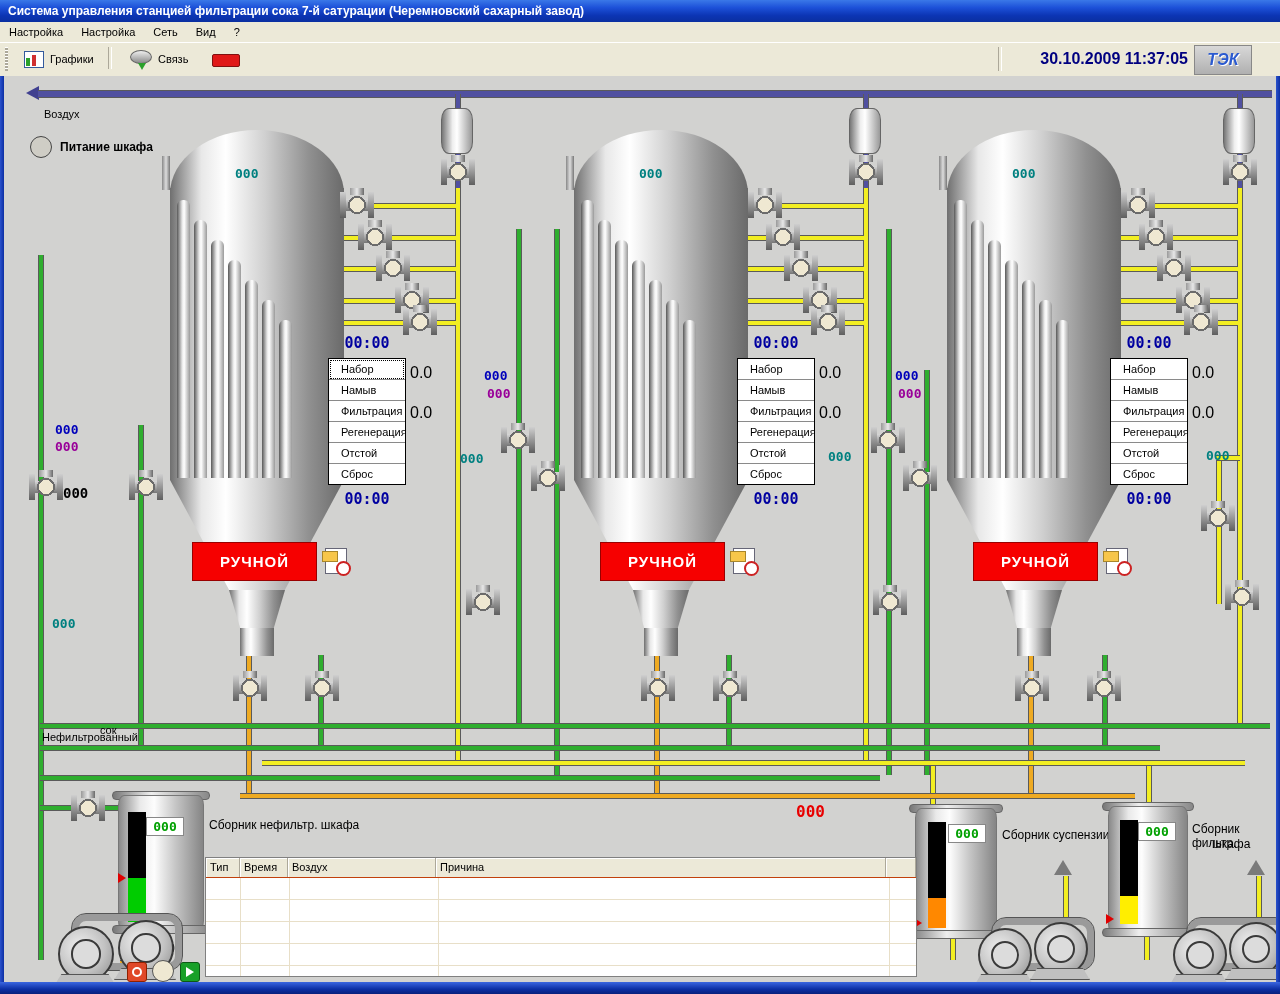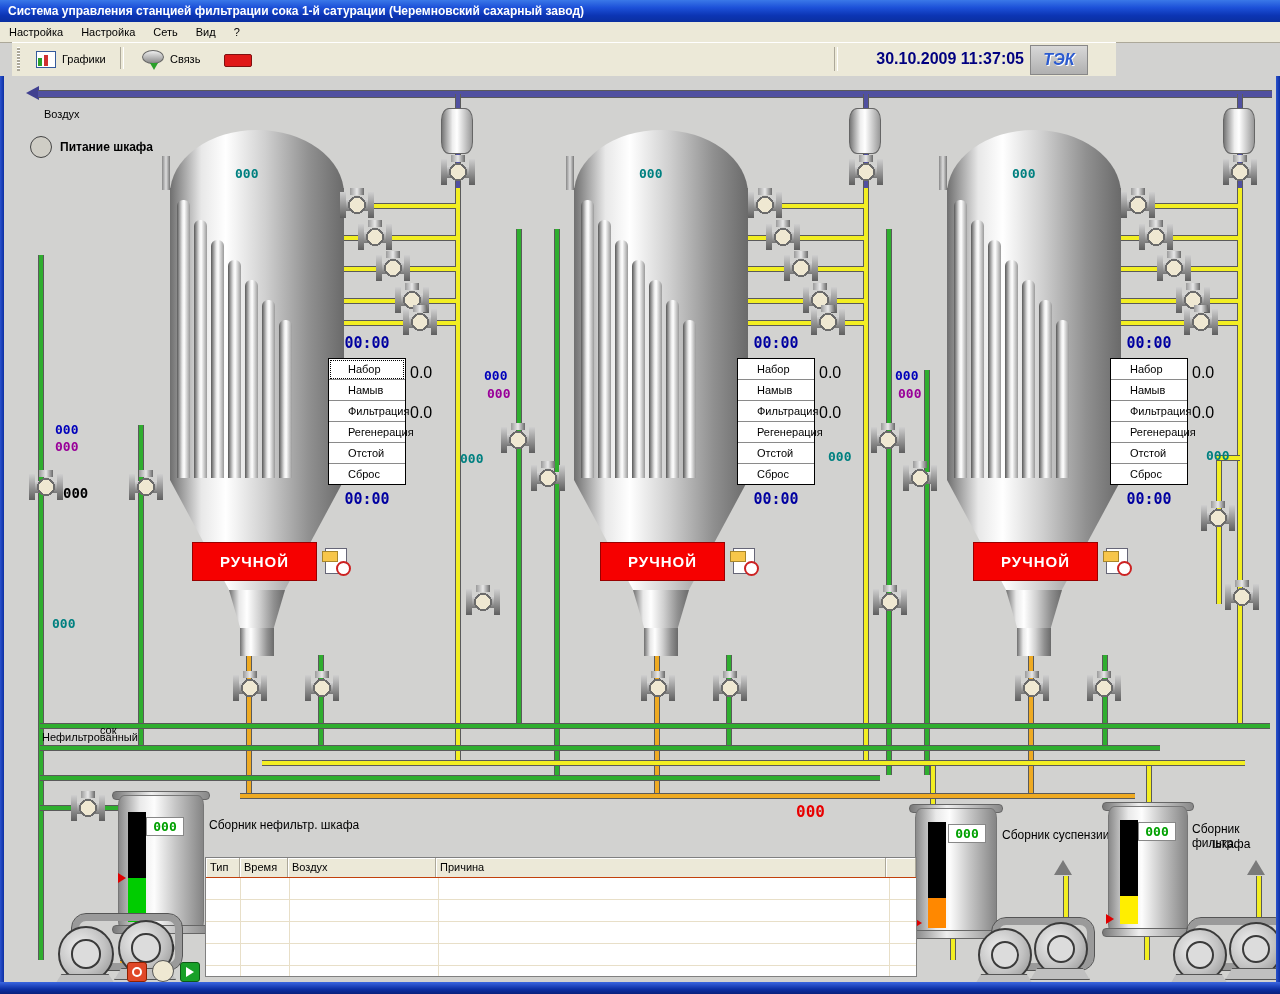--- a/index.html
+++ b/index.html
@@ -6,21 +6,21 @@
   body{width:1280px;height:994px;position:relative;background:#d2d2d0;
        font-family:"Liberation Sans",sans-serif;overflow:hidden;font-size:11px}
 
   
   .titlebar{position:absolute;left:0;top:0;width:1280px;height:22px;
     background:linear-gradient(180deg,#3a78e8 0%,#1c50d8 35%,#0c35b4 70%,#0a2fa0 100%);
     color:#fff;font-weight:bold;font-size:12px;line-height:22px;padding-left:8px;box-sizing:border-box}
   .menubar{position:absolute;left:0;top:22px;width:1280px;height:20px;background:#ece9d8;
     border-bottom:1px solid #aca899;display:flex;align-items:center}
   .menu-item{padding:0 9px;line-height:19px;color:#000;cursor:default}
-  .toolbar{position:absolute;left:12px;top:42px;width:1104px;height:34px;background:#ece9d8;
+  .toolbar{position:absolute;left:0;top:42px;width:1280px;height:34px;background:#ece9d8;
     border-bottom:1px solid #9a9a9a;box-shadow:inset 0 1px 0 #fff}
   .grip{position:absolute;left:5px;top:5px;width:3px;height:24px;
     background:repeating-linear-gradient(180deg,#fff 0 1px,#aca899 1px 3px)}
   .tb-btn{position:absolute;top:3px;height:26px;display:flex;align-items:center;gap:6px;
     padding:0 9px;border:1px solid transparent;color:#000}
   .tb-sep{position:absolute;top:5px;width:2px;height:22px;border-left:1px solid #aca899;border-right:1px solid #fff}
   .chart-ico{width:18px;height:15px;background:#fff;border:1px solid #345a9c;position:relative;overflow:hidden}
   .chart-ico::before{content:"";position:absolute;left:1px;bottom:1px;width:4px;height:8px;background:#2aa02a}
   .chart-ico::after{content:"";position:absolute;left:7px;bottom:1px;width:4px;height:11px;background:#d03030}
   .link-ico{width:20px;height:12px;border-radius:50%;background:linear-gradient(180deg,#eee,#8a8a8a);
@@ -67,21 +67,21 @@
     background:linear-gradient(90deg,#585858,#e8e8e8 40%,#fff 55%,#9a9a9a)}
   .cone{position:absolute;height:110px;clip-path:polygon(0 0,100% 0,66% 100%,34% 100%)}
   .stem1{position:absolute;height:38px;clip-path:polygon(0 0,100% 0,80% 100%,20% 100%)}
   .stem2{position:absolute;height:28px}
   .stub{position:absolute;width:8px;background:linear-gradient(90deg,#888,#ddd,#777)}
   .recv{position:absolute;width:30px;height:44px;border-radius:8px/12px;
     background:linear-gradient(90deg,#777,#eee 35%,#fff 50%,#999);border:1px solid #666}
 
   
   .panel{position:absolute;width:76px;background:#fff;border:1px solid #000}
-  .panel .row{height:20px;line-height:20px;padding-left:19px;border-bottom:1px solid #8a8a8a;color:#000}
+  .panel .row{height:20px;line-height:20px;padding-left:12px;border-bottom:1px solid #8a8a8a;color:#000}
   .panel .row:last-child{border-bottom:none}
   .row.focused{outline:1px dotted #000;outline-offset:-2px}
   .timer{position:absolute;width:78px;text-align:center;color:#0000a0;font-weight:bold;
     font-family:"DejaVu Sans Mono",monospace;font-size:15px}
   .pval{position:absolute;color:#000;font-size:16px}
 
   .manual-btn{position:absolute;width:123px;height:37px;background:#f60000;border:1px solid #900;
     color:#fff;font-weight:bold;font-size:15px;text-align:center;line-height:37px;letter-spacing:1px;cursor:default}
   .logicon{position:absolute;width:20px;height:24px;background:#fff;border:1px solid #667}
   .logicon::before{content:"";position:absolute;left:-4px;top:2px;width:14px;height:9px;
@@ -136,21 +136,21 @@
   .ehead div{border-right:1px solid #aca899;box-shadow:inset 1px 1px 0 #fff;
     padding-left:4px;line-height:19px;box-sizing:border-box}
   .ebody{position:absolute;left:0;top:20px;right:0;bottom:0;
     background:repeating-linear-gradient(180deg,#fff 0 21px,#e8dfc8 21px 22px)}
   .ecols{position:absolute;top:20px;bottom:0;width:1px;background:#e8dfc8}
 </style>
 </head>
 <body>
 
 <div class="titlebar">
-  <span>Система управления станцией фильтрации сока 1-й сатурации (Черемновский сахарный завод)</span>
+  <span>Система управления станцией фильтрации сока 7-й сатурации (Черемновский сахарный завод)</span>
 </div>
 <div class="menubar">
   <span class="menu-item">Настройка</span>
   <span class="menu-item">Настройка</span>
   <span class="menu-item">Сеть</span>
   <span class="menu-item">Вид</span>
   <span class="menu-item">?</span>
 </div>
 <div class="toolbar">
   <div class="grip"></div>

